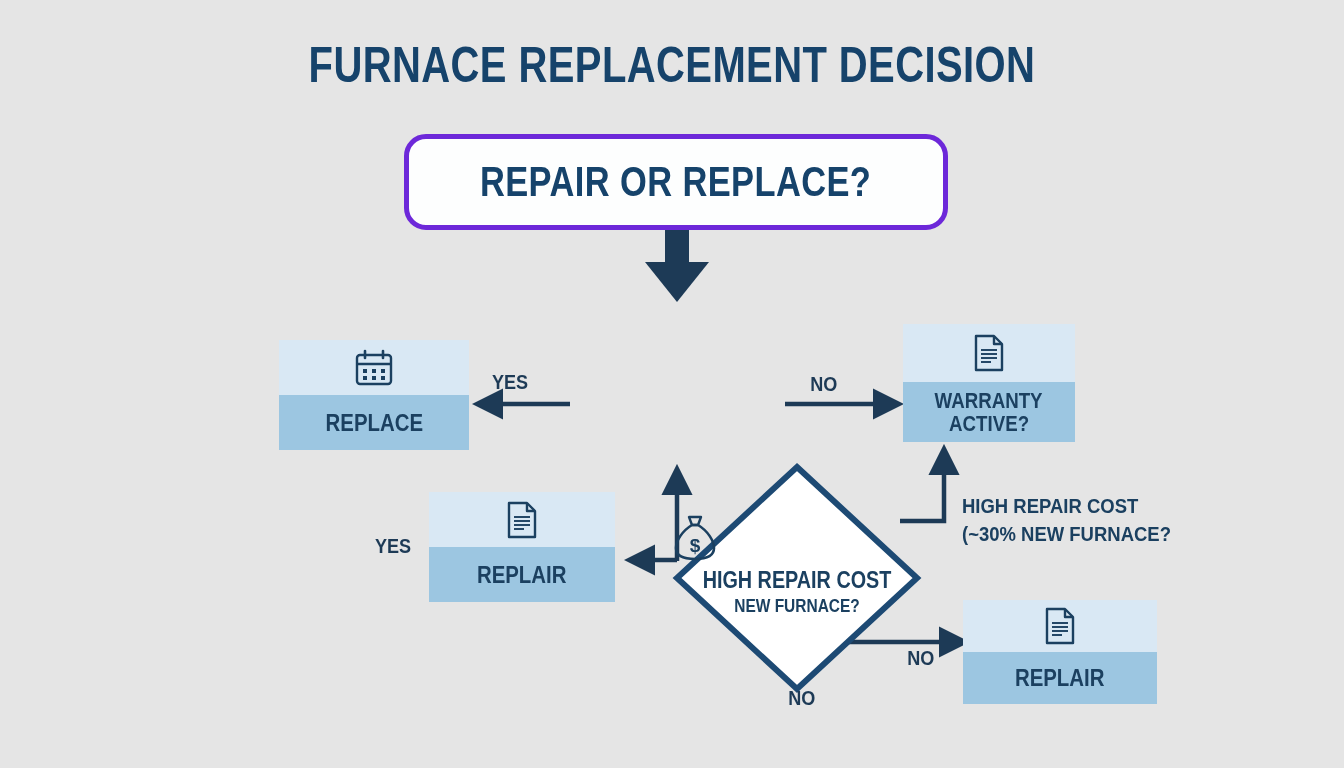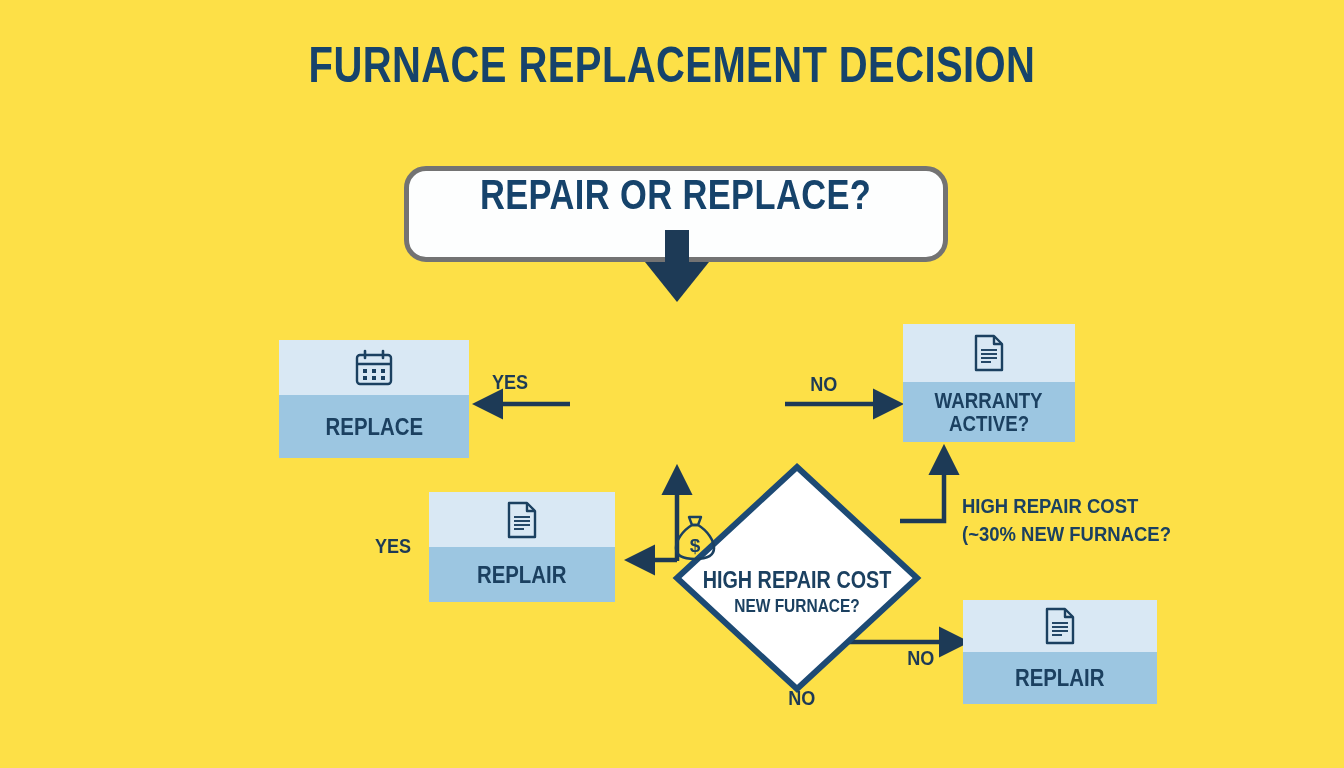--- a/index.html
+++ b/index.html
@@ -4,21 +4,21 @@
 <style>
   html, body {
     margin: 0;
     padding: 0;
     background: #ffffff;
   }
   #canvas {
     position: relative;
     width: 1344px;
     height: 768px;
-    background: #fde047;
+    background: #e5e5e5;
     overflow: hidden;
     font-family: "Liberation Sans", sans-serif;
   }
 
   
   #page-title {
     position: absolute;
     left: 0;
     top: 36px;
     width: 1344px;
@@ -33,28 +33,27 @@
     white-space: nowrap;
   }
 
   
   #root-box {
     position: absolute;
     left: 404px;
     top: 134px;
     width: 544px;
     height: 96px;
-    border: 5px solid #737373;
+    border: 5px solid #6d28d9;
     border-radius: 22px;
     background: #fdfefe;
     box-sizing: border-box;
     display: flex;
-    align-items: flex-start;
+    align-items: center;
     justify-content: center;
-    margin-top: 32px;
   }
   #root-box .root-label {
     font-family: "Liberation Sans", sans-serif;
     font-weight: bold;
     font-size: 42px;
     color: #16436b;
     transform: scaleX(0.82);
     white-space: nowrap;
     letter-spacing: 0.5px;
   }
@@ -219,21 +218,21 @@
         <line x1="11" y1="2" x2="11" y2="9" stroke="#1b4060" stroke-width="2.6" stroke-linecap="round"></line>
         <line x1="29" y1="2" x2="29" y2="9" stroke="#1b4060" stroke-width="2.6" stroke-linecap="round"></line>
         <rect x="9" y="20" width="4" height="4" fill="#1b4060"></rect>
         <rect x="18" y="20" width="4" height="4" fill="#1b4060"></rect>
         <rect x="27" y="20" width="4" height="4" fill="#1b4060"></rect>
         <rect x="9" y="27" width="4" height="4" fill="#1b4060"></rect>
         <rect x="18" y="27" width="4" height="4" fill="#1b4060"></rect>
         <rect x="27" y="27" width="4" height="4" fill="#1b4060"></rect>
       </svg>
     </div>
-    <div class="card-bottom" style="height:63px;">
+    <div class="card-bottom" style="height:55px;">
       <span class="card-label">REPLACE</span>
     </div>
   </div>
 
   <div class="card" style="left:903px; top:324px; width:172px; height:118px;">
     <div class="card-top" style="height:58px;">
       <svg width="34" height="40" viewBox="0 0 34 40">
         <path d="M4 3 L22 3 L30 11 L30 37 L4 37 Z" fill="none" stroke="#1b4060" stroke-width="2.4" stroke-linejoin="round"></path>
         <path d="M22 3 L22 11 L30 11" fill="none" stroke="#1b4060" stroke-width="2.4" stroke-linejoin="round"></path>
         <line x1="9" y1="17" x2="25" y2="17" stroke="#1b4060" stroke-width="1.9"></line>

